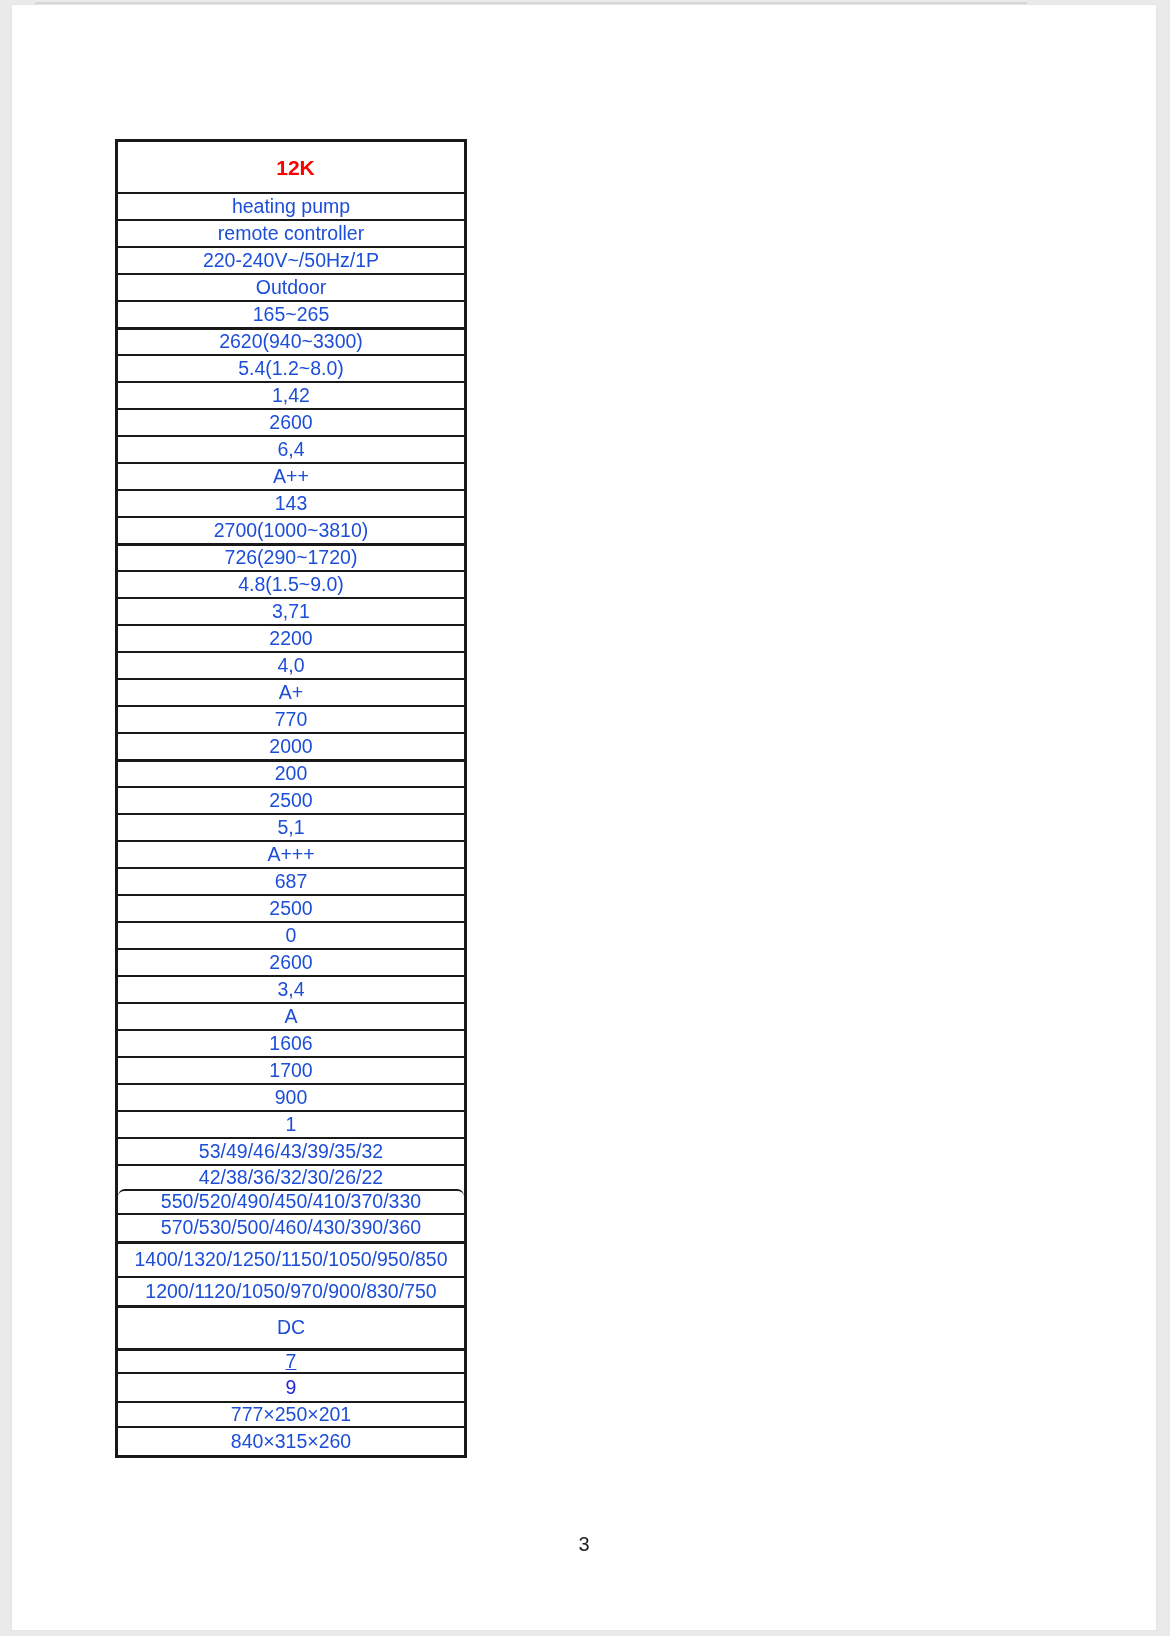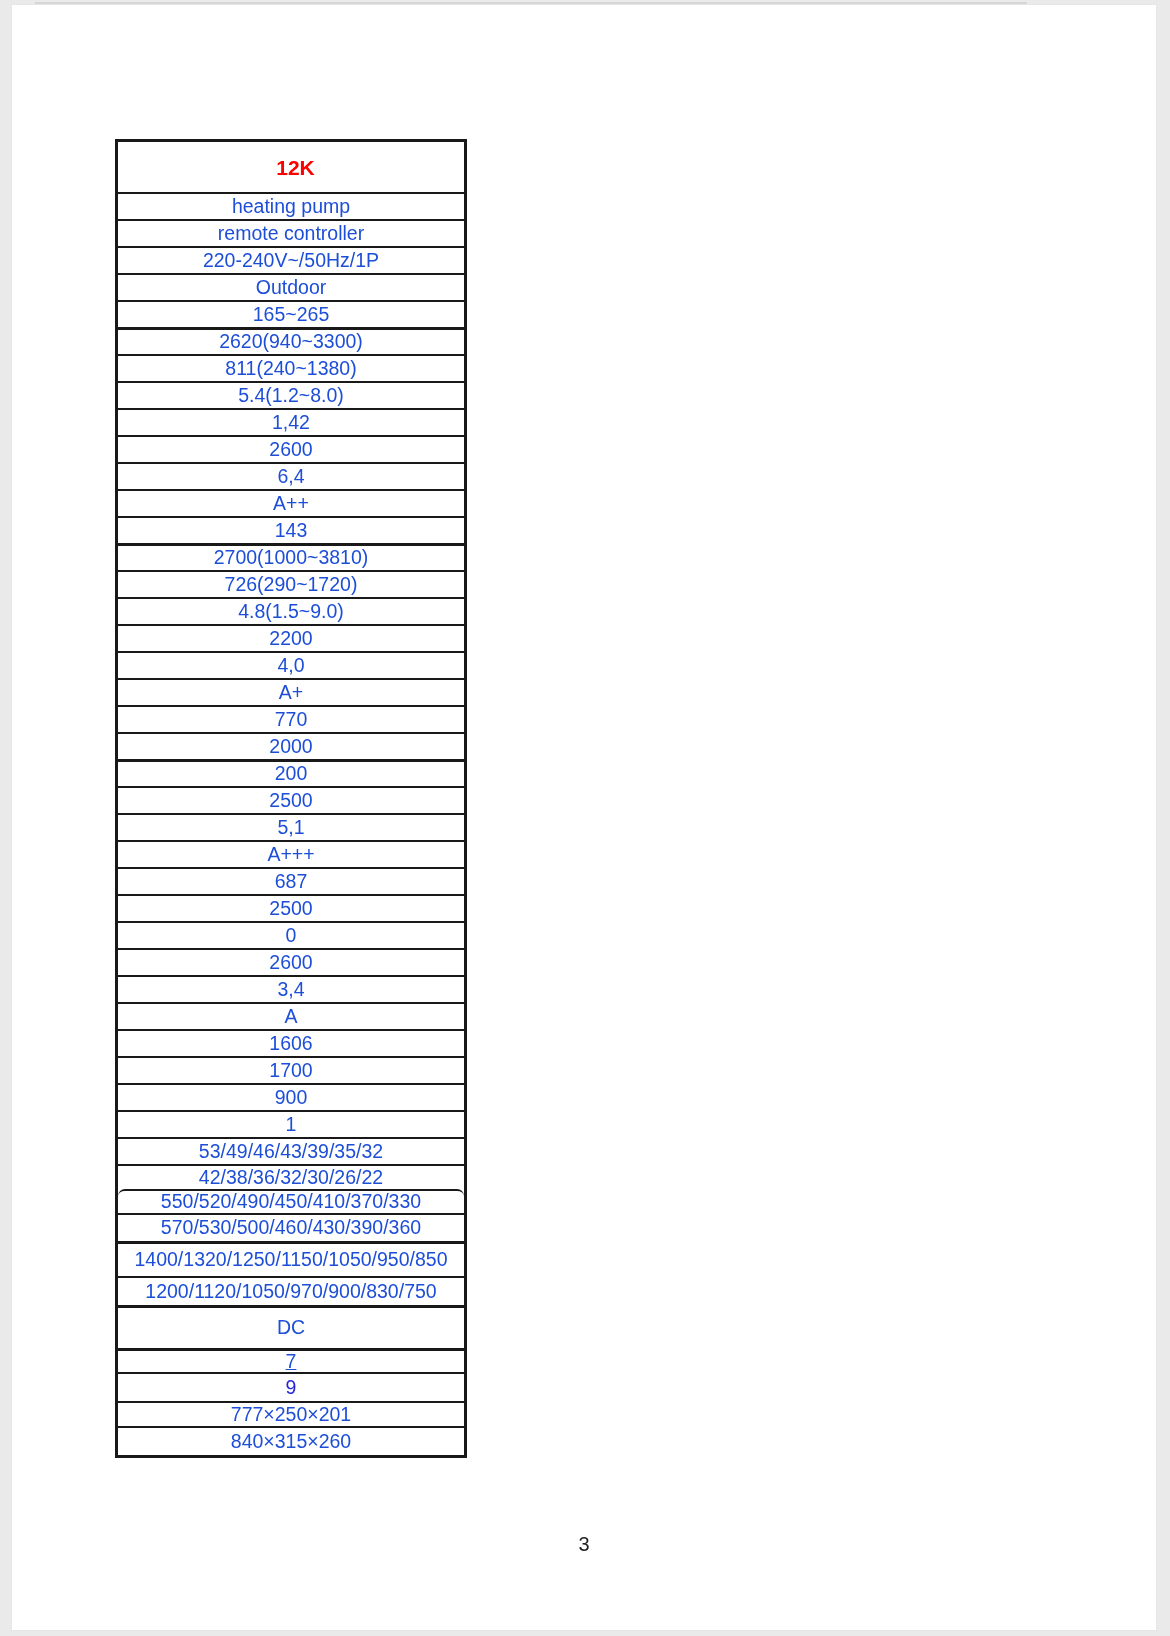--- a/index.html
+++ b/index.html
@@ -101,23 +101,20 @@
       <div class="cell row">
       <span>Outdoor</span>
     </div>
       <div class="cell row">
       <span>165~265</span>
     </div>
       <div class="cell row">
       <span>2620(940~3300)</span>
     </div>
       <div class="cell row">
-      <span>811(240~1380)</span>
-    </div>
-      <div class="cell row">
       <span>5.4(1.2~8.0)</span>
     </div>
       <div class="cell row">
       <span>1,42</span>
     </div>
       <div class="cell row">
       <span>2600</span>
     </div>
       <div class="cell row">
       <span>6,4</span>
@@ -129,20 +126,23 @@
       <span>143</span>
     </div>
       <div class="cell row">
       <span>2700(1000~3810)</span>
     </div>
       <div class="cell row">
       <span>726(290~1720)</span>
     </div>
       <div class="cell row">
       <span>4.8(1.5~9.0)</span>
+    </div>
+      <div class="cell row">
+      <span>3,71</span>
     </div>
       <div class="cell row">
       <span>2200</span>
     </div>
       <div class="cell row">
       <span>4,0</span>
     </div>
       <div class="cell row">
       <span>A+</span>
     </div>

